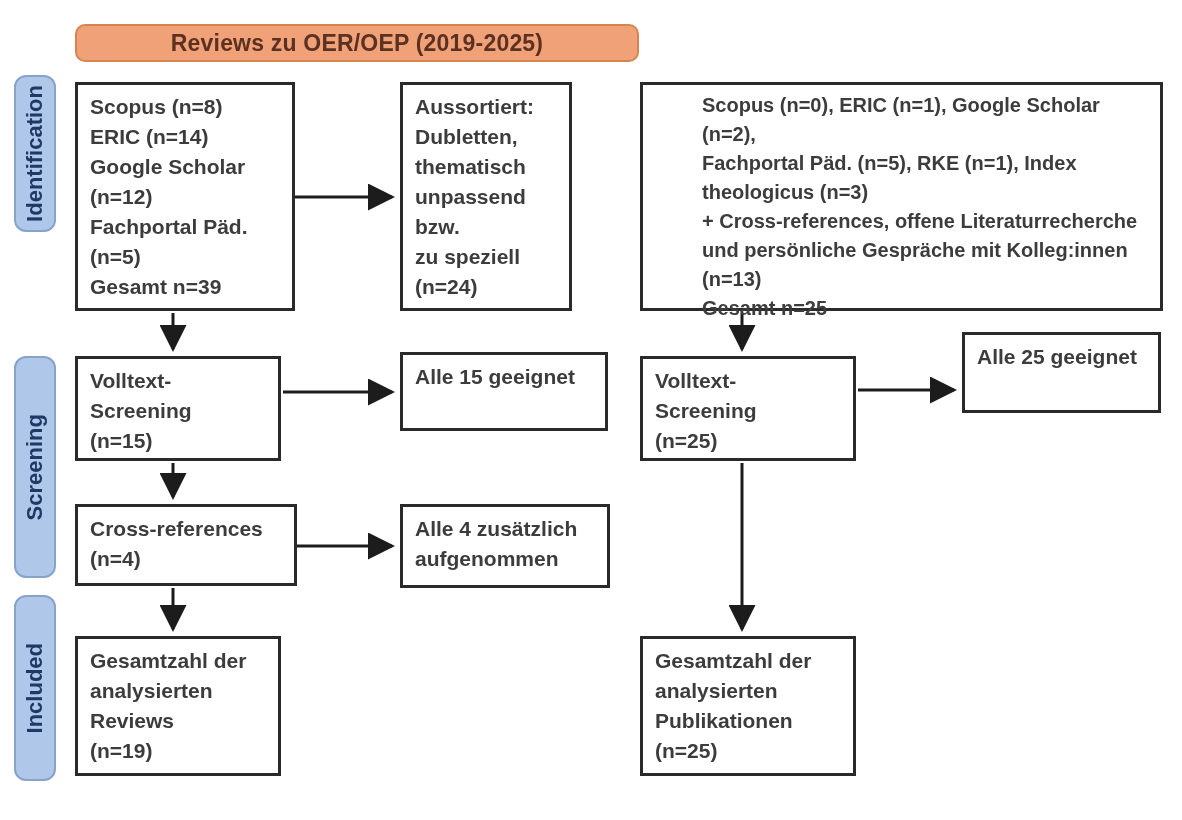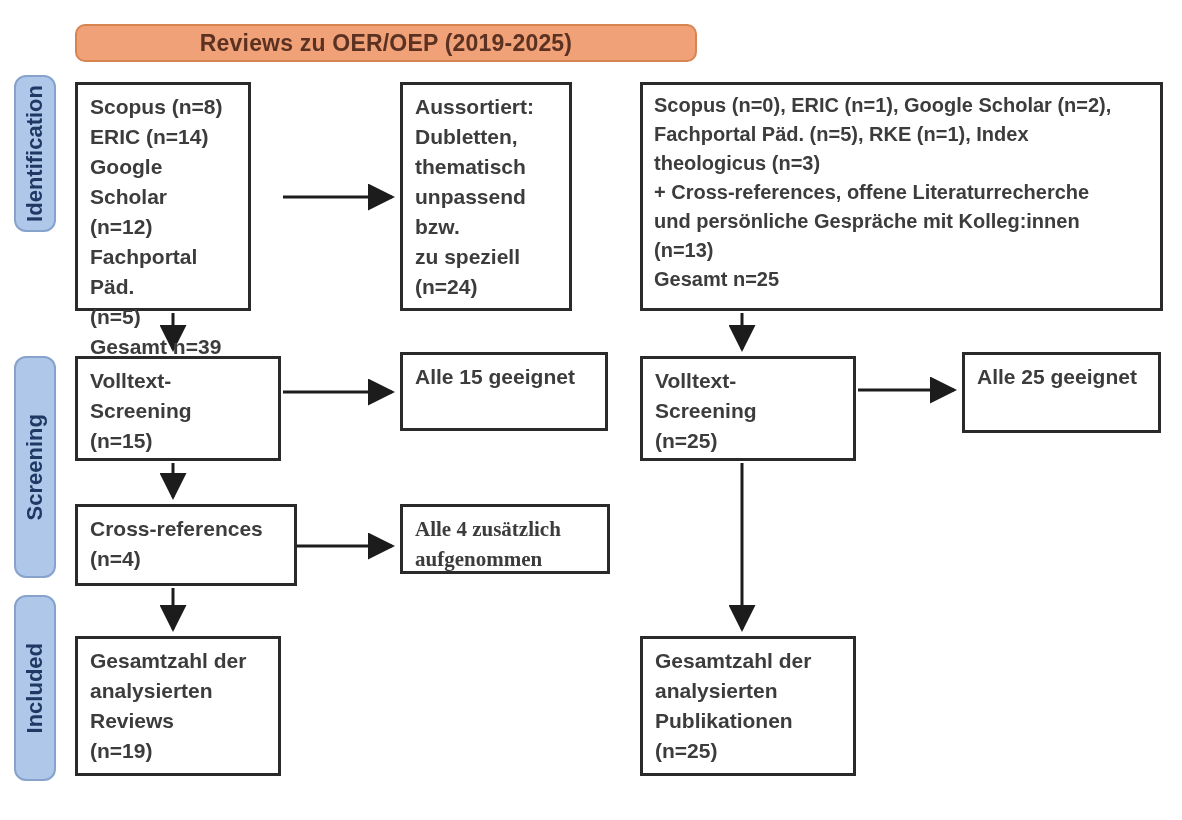--- a/index.html
+++ b/index.html
@@ -26,21 +26,21 @@
     border-radius: 10px;
     display: flex;
     align-items: center;
     justify-content: center;
     font-size: 23px;
     font-weight: 700;
     color: #5b3222;
     box-sizing: border-box;
     letter-spacing: 0.2px;
   }
-  #header-left  { left: 75px;  width: 622px; }
+  #header-left  { left: 75px;  width: 564px; }
   #header-right { left: 633px; width: 530px; }
 
   
   .stage-label {
     position: absolute;
     left: 14px;
     width: 42px;
     background: #afc7e9;
     border: 2px solid #87a3cc;
     border-radius: 12px;
@@ -74,31 +74,32 @@
     font-size: 21px;
     line-height: 30px;
     font-weight: 600;
     color: #3c3c3c;
     padding: 7px 12px;
   }
   .box-text.dense {
     font-size: 20px;
     line-height: 29px;
     padding: 6px 11px;
-  }
-  #box-left-sources        { left: 75px;  top: 82px;  width: 176px; height: 229px; }
+    margin-left: 48px;
+  }
+  #box-left-sources        { left: 75px;  top: 82px;  width: 220px; height: 229px; }
   #box-left-excluded       { left: 400px; top: 82px;  width: 172px; height: 229px; }
   #box-left-fulltext       { left: 75px;  top: 356px; width: 206px; height: 105px; }
   #box-left-fulltext-res   { left: 400px; top: 352px; width: 208px; height: 79px;  }
   #box-left-crossref       { left: 75px;  top: 504px; width: 222px; height: 82px;  }
-  #box-left-crossref-res   { left: 400px; top: 504px; width: 210px; height: 70px; font-family: Liberation Serif, serif;  }
+  #box-left-crossref-res   { left: 400px; top: 504px; width: 210px; height: 84px;  }
   #box-left-included       { left: 75px;  top: 636px; width: 206px; height: 140px; }
   #box-right-sources       { left: 640px; top: 82px;  width: 523px; height: 229px; }
   #box-right-fulltext      { left: 640px; top: 356px; width: 216px; height: 105px; }
-  #box-right-fulltext-res  { left: 962px; top: 352px; width: 199px; height: 81px;  }
+  #box-right-fulltext-res  { left: 962px; top: 332px; width: 199px; height: 81px;  }
   #box-right-included      { left: 640px; top: 636px; width: 216px; height: 140px; }
 
   
   #arrow-layer {
     position: absolute;
     left: 0; top: 0;
     width: 1182px;
     height: 820px;
     z-index: 1;
     pointer-events: none;

